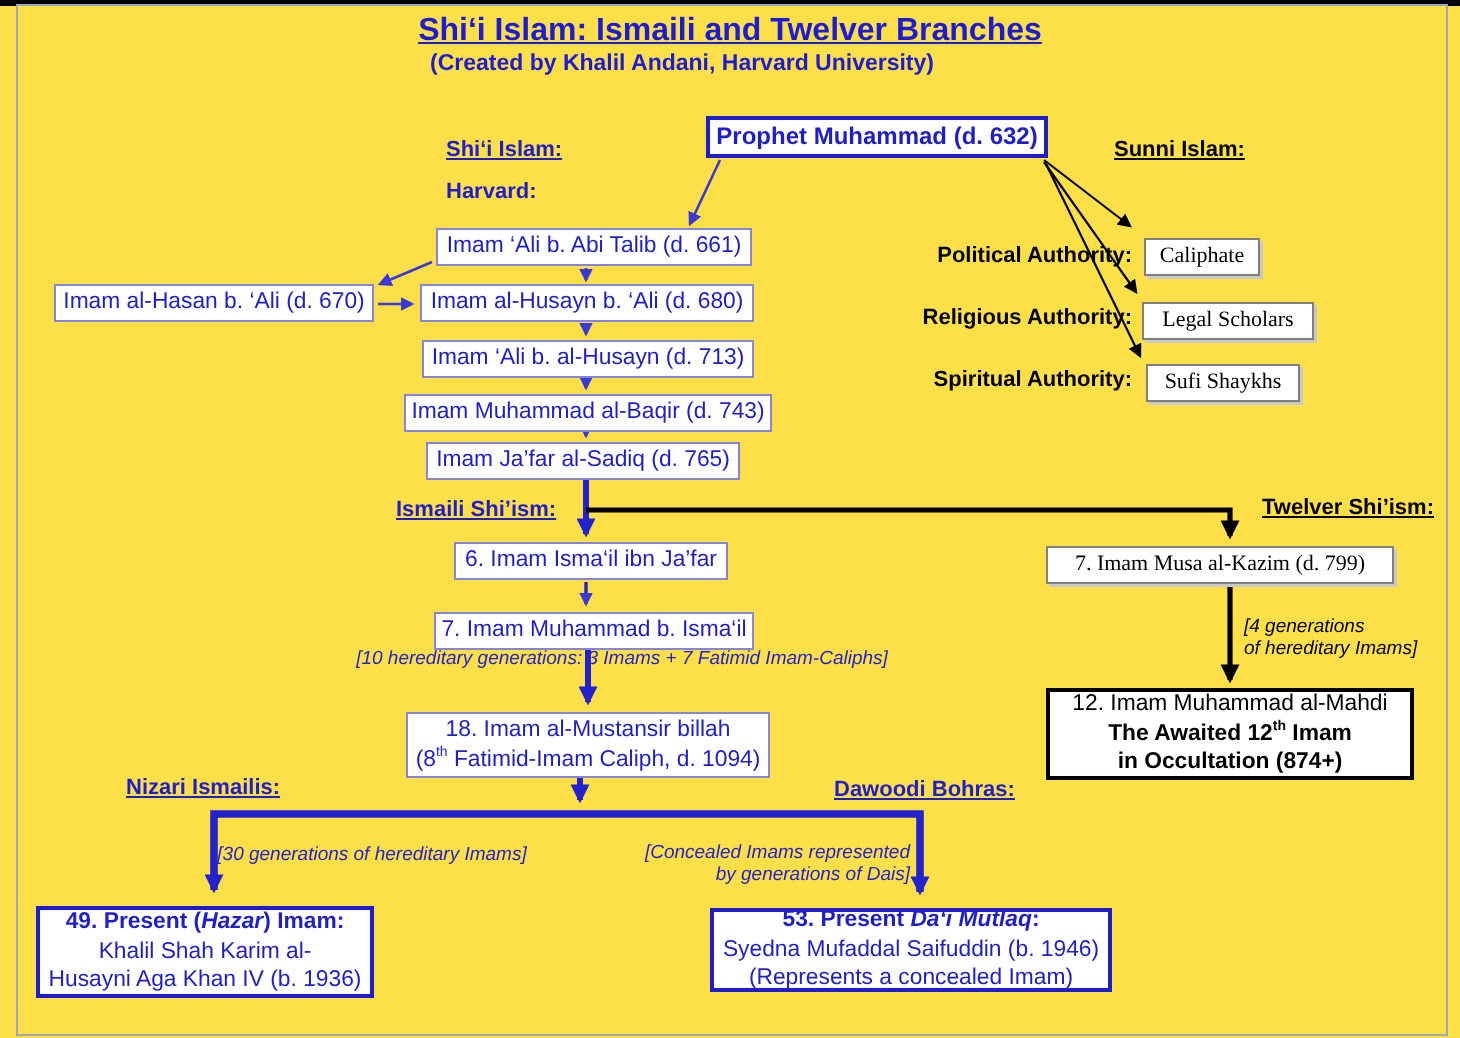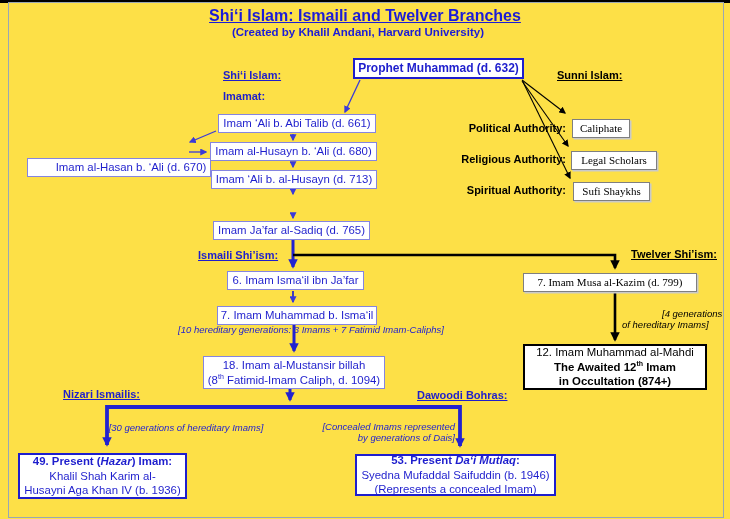--- a/index.html
+++ b/index.html
@@ -75,24 +75,24 @@
       <path d="M523,82 L570,178" marker-end="url(#mThinBlack)"></path>
     </g>
 
     <g stroke="#000" stroke-width="2.6" fill="none">
       <path d="M293,255 H615 V268" marker-end="url(#mThickBlack)"></path>
       <path d="M615,293 L615,340" marker-end="url(#mThickBlack)"></path>
     </g>
   </svg>
 
   <div class="abs title" style="left:0;top:7px;width:730px;">Shi‘i Islam: Ismaili and Twelver Branches</div>
-  <div class="abs subtitle" style="left:17px;top:26px;width:682px;">(Created by Khalil Andani, Harvard University)</div>
+  <div class="abs subtitle" style="left:0;top:26px;width:682px;">(Created by Khalil Andani, Harvard University)</div>
 
   <div class="abs blab" style="left:223px;top:69px;">Shi‘i Islam:</div>
-  <div class="abs blab2" style="left:223px;top:90px;">Imamat:</div>
+  <div class="abs blab2" style="left:223px;top:90px;">Harvard:</div>
   <div class="abs klab" style="left:557px;top:69px;">Sunni Islam:</div>
   <div class="abs blab" style="left:198px;top:249px;">Ismaili Shi’ism:</div>
   <div class="abs klab" style="right:13px;top:248px;">Twelver Shi’ism:</div>
   <div class="abs blab" style="left:63px;top:388px;">Nizari Ismailis:</div>
   <div class="abs blab" style="left:417px;top:389px;">Dawoodi Bohras:</div>
 
   <div class="node b-thick bold" style="left:353px;top:58px;width:167px;height:17px;font-size:12px;">
     <span>Prophet Muhammad (d. 632)</span>
   </div>
 
@@ -105,49 +105,52 @@
     <span>Legal Scholars</span>
     </div>
   <div class="abs alab" style="left:430px;top:184px;width:136px;">Spiritual Authority:</div>
   <div class="node b-gray" style="left:573px;top:182px;width:75px;height:17px;">
     <span>Sufi Shaykhs</span>
     </div>
 
   <div class="node b-thin" style="left:218px;top:114px;width:156px;height:17px;">
     <span>Imam ‘Ali b. Abi Talib (d. 661)</span>
     </div>
-  <div class="node b-thin" style="left:27px;top:158px;width:158px;height:17px;padding-left:24px;">
+  <div class="node b-thin" style="left:27px;top:142px;width:158px;height:17px;">
     <span>Imam al-Hasan b. ‘Ali (d. 670)</span>
     </div>
   <div class="node b-thin" style="left:210px;top:142px;width:165px;height:17px;">
     <span>Imam al-Husayn b. ‘Ali (d. 680)</span>
     </div>
   <div class="node b-thin" style="left:211px;top:170px;width:164px;height:17px;">
     <span>Imam ‘Ali b. al-Husayn (d. 713)</span>
+    </div>
+  <div class="node b-thin" style="left:202px;top:197px;width:182px;height:17px;">
+    <span>Imam Muhammad al-Baqir (d. 743)</span>
     </div>
   <div class="node b-thin" style="left:213px;top:221px;width:155px;height:17px;">
     <span>Imam Ja’far al-Sadiq (d. 765)</span>
     </div>
 
   <div class="node b-thin" style="left:227px;top:271px;width:135px;height:17px;">
     <span>6. Imam Isma‘il ibn Ja’far</span>
     </div>
   <div class="node b-thin" style="left:217px;top:306px;width:158px;height:17px;">
     <span>7. Imam Muhammad b. Isma‘il</span>
     </div>
   <div class="abs note-blue" style="left:311px;top:324px;transform:translateX(-50%);">[10 hereditary generations: 3 Imams + 7 Fatimid Imam-Caliphs]</div>
   <div class="node b-thin" style="left:203px;top:356px;width:180px;height:31px;">
     <div><span>18. Imam al-Mustansir billah</span></div>
     <div><span>(8</span><sup class="sp">th</sup><span> Fatimid-Imam Caliph, d. 1094)</span></div>
   </div>
 
   <div class="node b-gray" style="left:523px;top:273px;width:172px;height:17px;">
     <span>7. Imam Musa al-Kazim (d. 799)</span>
     </div>
-  <div class="abs note-black" style="left:622px;top:308px;margin-left:40px;">[4 generations</div>
+  <div class="abs note-black" style="left:622px;top:308px;">[4 generations</div>
   <div class="abs note-black" style="left:622px;top:319px;">of hereditary Imams]</div>
   <div class="node b-black" style="left:523px;top:344px;width:180px;height:42px;">
     <div><span>12. Imam Muhammad al-Mahdi</span></div>
     <div class="bold"><span>The Awaited 12</span><sup class="sp">th</sup><span> Imam</span></div>
     <div class="bold"><span>in Occultation (874+)</span></div>
   </div>
 
   <div class="abs note-blue" style="left:186px;top:422px;transform:translateX(-50%);">[30 generations of hereditary Imams]</div>
   <div class="abs note-blue" style="left:455px;top:421px;transform:translateX(-100%);">[Concealed Imams represented</div>
   <div class="abs note-blue" style="left:455px;top:432px;transform:translateX(-100%);">by generations of Dais]</div>

